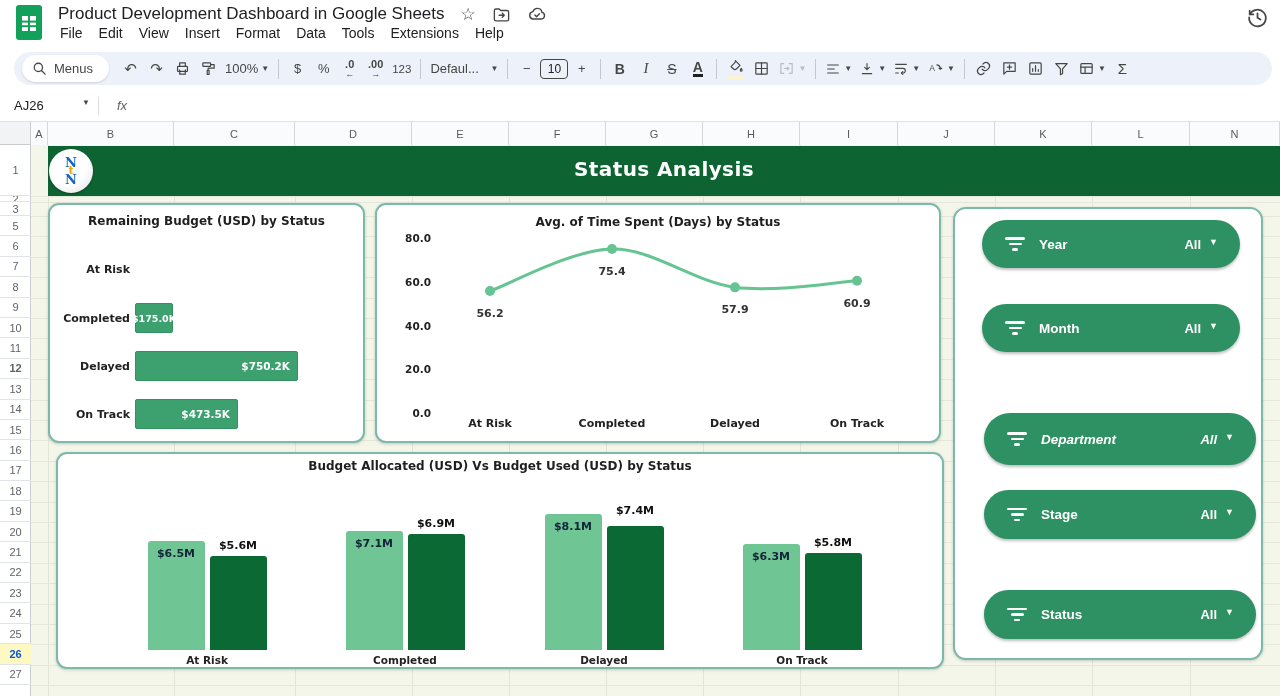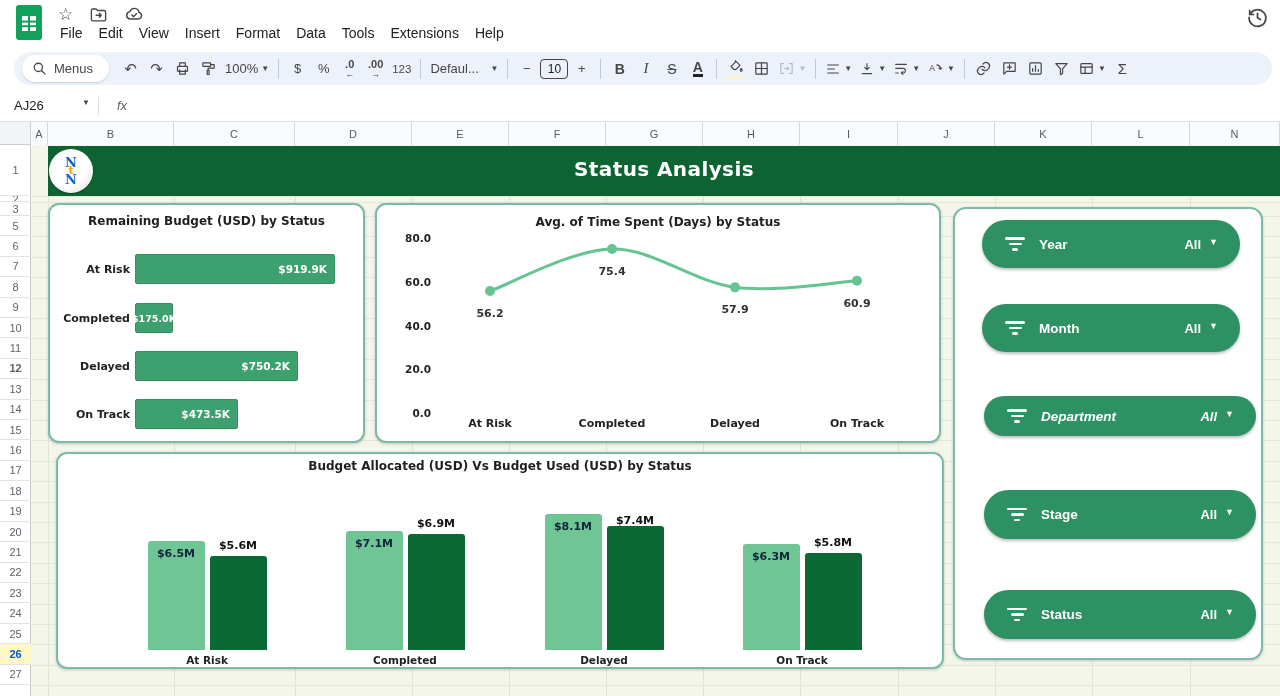--- a/index.html
+++ b/index.html
@@ -125,20 +125,21 @@
     <div id="sheets-logo">
       <svg width="26" height="35" viewBox="0 0 26 35">
         <rect width="26" height="35" rx="3" fill="#12a15a"></rect>
         <rect x="6" y="11" width="14" height="15" fill="#fff"></rect>
         <rect x="6" y="15.6" width="14" height="2" fill="#12a15a"></rect>
         <rect x="6" y="20.2" width="14" height="2" fill="#12a15a"></rect>
         <rect x="12" y="11" width="2" height="15" fill="#12a15a"></rect>
       </svg>
     </div>
     <div id="doc-title-row">
+      <span id="doc-title">Product Development Dashboard in Google Sheets</span>
       <span class="title-ic">☆</span>
       <span class="title-ic">
         <svg class="ic" width="19" height="19" viewBox="0 0 24 24">
             <path d="M3 7a2 2 0 0 1 2-2h4l2 2h8a2 2 0 0 1 2 2v9a2 2 0 0 1-2 2H5a2 2 0 0 1-2-2z"></path>
             <path d="M9 13h6M13 10.5 15.5 13 13 15.5"></path>
           </svg>
       </span>
       <span class="title-ic">
         <svg class="ic" width="20" height="20" viewBox="0 0 24 24">
             <path d="M7 18h10a4 4 0 0 0 .9-7.9A5.5 5.5 0 0 0 7.2 9.1 4.5 4.5 0 0 0 7 18z"></path>
@@ -409,23 +410,20 @@
       <span class="logo-n">N</span>
       <span class="logo-t">t</span>
       <span class="logo-n">N</span>
     </div>
     <div id="banner-title">Status Analysis</div>
   </div>
 
   <div id="chart1" class="chart-card">
     <div class="c-title" style="top:9px">Remaining Budget (USD) by Status</div>
   <div class="c1-cat" style="top: 49px;">At Risk</div>
-      <div class="c1-bar" style="top: 49px; width: 200px;">
-        <div class="c1-val">$919.9K</div>
-      </div>
       <div class="c1-cat" style="top: 98px;">Completed</div>
       <div class="c1-bar c1-small" style="top: 98px; width: 38px;">
         <div class="c1-val">$175.0K</div>
       </div>
       <div class="c1-cat" style="top: 146px;">Delayed</div>
       <div class="c1-bar" style="top: 146px; width: 163px;">
         <div class="c1-val">$750.2K</div>
       </div>
       <div class="c1-cat" style="top: 194px;">On Track</div>
       <div class="c1-bar" style="top: 194px; width: 103px;">
@@ -465,21 +463,21 @@
       <div class="c3-val dark-lab" style="left: 151.5px; top: 84.92px;">$5.6M</div>
       <div class="c3-cat" style="left: 89px;">At Risk</div>
       <div class="c3-bar c3-light" style="left: 287.5px; top: 76.72px; width: 57px; height: 119.28px;"></div>
       <div class="c3-val" style="left: 287.5px; top: 82.72px;">$7.1M</div>
       <div class="c3-bar c3-dark" style="left: 349.5px; top: 80.08px; width: 57px; height: 115.92px;"></div>
       <div class="c3-val dark-lab" style="left: 349.5px; top: 63.08px;">$6.9M</div>
       <div class="c3-cat" style="left: 287px;">Completed</div>
       <div class="c3-bar c3-light" style="left: 486.5px; top: 59.92px; width: 57px; height: 136.08px;"></div>
       <div class="c3-val" style="left: 486.5px; top: 65.92px;">$8.1M</div>
       <div class="c3-bar c3-dark" style="left: 548.5px; top: 71.68px; width: 57px; height: 124.32px;"></div>
-      <div class="c3-val dark-lab" style="left: 548.5px; top: 60px;">$7.4M</div>
+      <div class="c3-val dark-lab" style="left: 548.5px; top: 50px;">$7.4M</div>
       <div class="c3-cat" style="left: 486px;">Delayed</div>
       <div class="c3-bar c3-light" style="left: 684.5px; top: 90.16px; width: 57px; height: 105.84px;"></div>
       <div class="c3-val" style="left: 684.5px; top: 96.16px;">$6.3M</div>
       <div class="c3-bar c3-dark" style="left: 746.5px; top: 98.56px; width: 57px; height: 97.44px;"></div>
       <div class="c3-val dark-lab" style="left: 746.5px; top: 81.56px;">$5.8M</div>
       <div class="c3-cat" style="left: 684px;">On Track</div>
     </div>
 
   <div id="filter-card" class="chart-card">
       <div class="pill" style="left: 27px; top: 11px; width: 258px; height: 48px;">
@@ -499,21 +497,21 @@
           <i></i>
           <i></i>
           <i></i>
         </div>
         <div class="pill-label">Month</div>
         <div class="pill-all">
           <span>All</span>
           <span class="caret">▼</span>
         </div>
       </div>
-      <div class="pill emph" style="left: 29px; top: 187px; width: 272px; height: 40px;">
+      <div class="pill emph" style="left: 29px; top: 204px; width: 272px; height: 52px;">
         <div class="pill-icon">
           <i></i>
           <i></i>
           <i></i>
         </div>
         <div class="pill-label">Department</div>
         <div class="pill-all">
           <span>All</span>
           <span class="caret">▼</span>
         </div>

